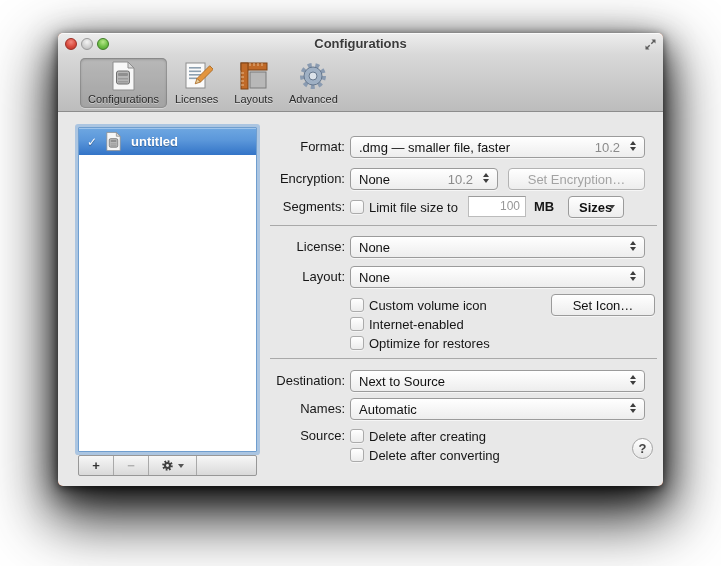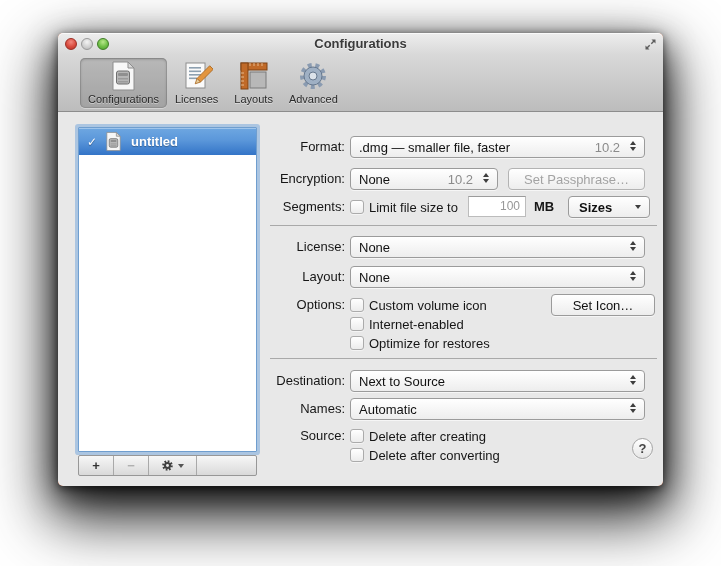--- a/index.html
+++ b/index.html
@@ -253,32 +253,32 @@
     <div class="form-label" style="top:56px">Encryption:</div>
     <div class="controls" style="top:56px">
       <div class="popup" style="left:0; right:auto; width:148px;">
         <span>None</span>
         <span class="annotation">10.2</span>
         <span class="steppers">
             <span class="tri-up"></span>
             <span class="tri-dn"></span>
           </span>
       </div>
-      <div class="pushbtn disabled" style="left:158px; width:137px;">Set Passphrase…</div>
+      <div class="pushbtn disabled" style="left:158px; width:137px;">Set Encryption…</div>
     </div>
 
     <div class="form-label" style="top:84px">Segments:</div>
     <div class="controls" style="top:84px">
       <div class="check-row" style="left:0; top:2px;">
         <span class="checkbox"></span>
         <span>Limit file size to</span>
       </div>
       <div class="textfield" style="left:118px; top:0; width:58px;">100</div>
       <div class="unit-label" style="left:184px; top:0;">MB</div>
-      <div class="pulldown" style="left:218px; width:82px;">
+      <div class="pulldown" style="left:218px; width:56px;">
         <span>Sizes</span>
         <span class="tri-dn"></span>
       </div>
     </div>
 
     <div class="separator" style="top:113px"></div>
 
     <div class="form-label" style="top:124px">License:</div>
     <div class="controls" style="top:124px">
       <div class="popup">
@@ -294,21 +294,20 @@
     <div class="controls" style="top:154px">
       <div class="popup">
         <span>None</span>
         <span class="steppers">
             <span class="tri-up"></span>
             <span class="tri-dn"></span>
           </span>
       </div>
     </div>
 
-    <div class="form-label" style="top:182px">Options:</div>
     <div class="controls" style="top:182px; height:60px;">
       <div class="check-row" style="left:0; top:2px;justify-content:space-between;">
         <span class="checkbox"></span>
         <span>Custom volume icon</span>
       </div>
       <div class="pushbtn" style="left:201px; top:0; width:104px;">Set Icon…</div>
       <div class="check-row" style="left:0; top:21px;">
         <span class="checkbox"></span>
         <span>Internet-enabled</span>
       </div>

